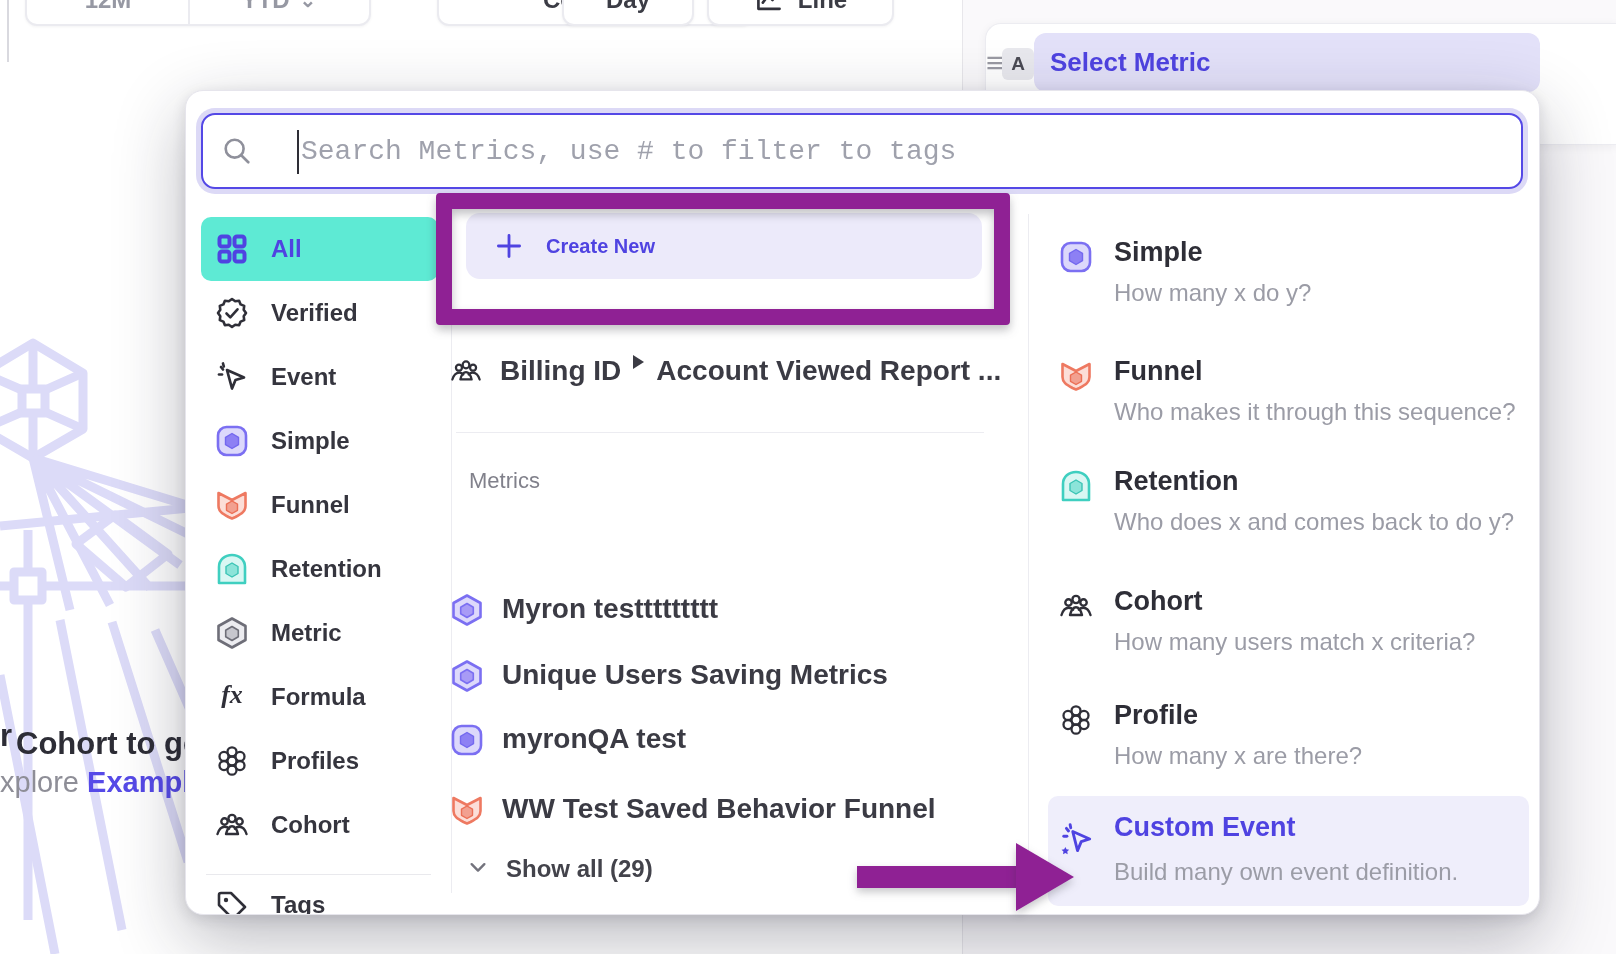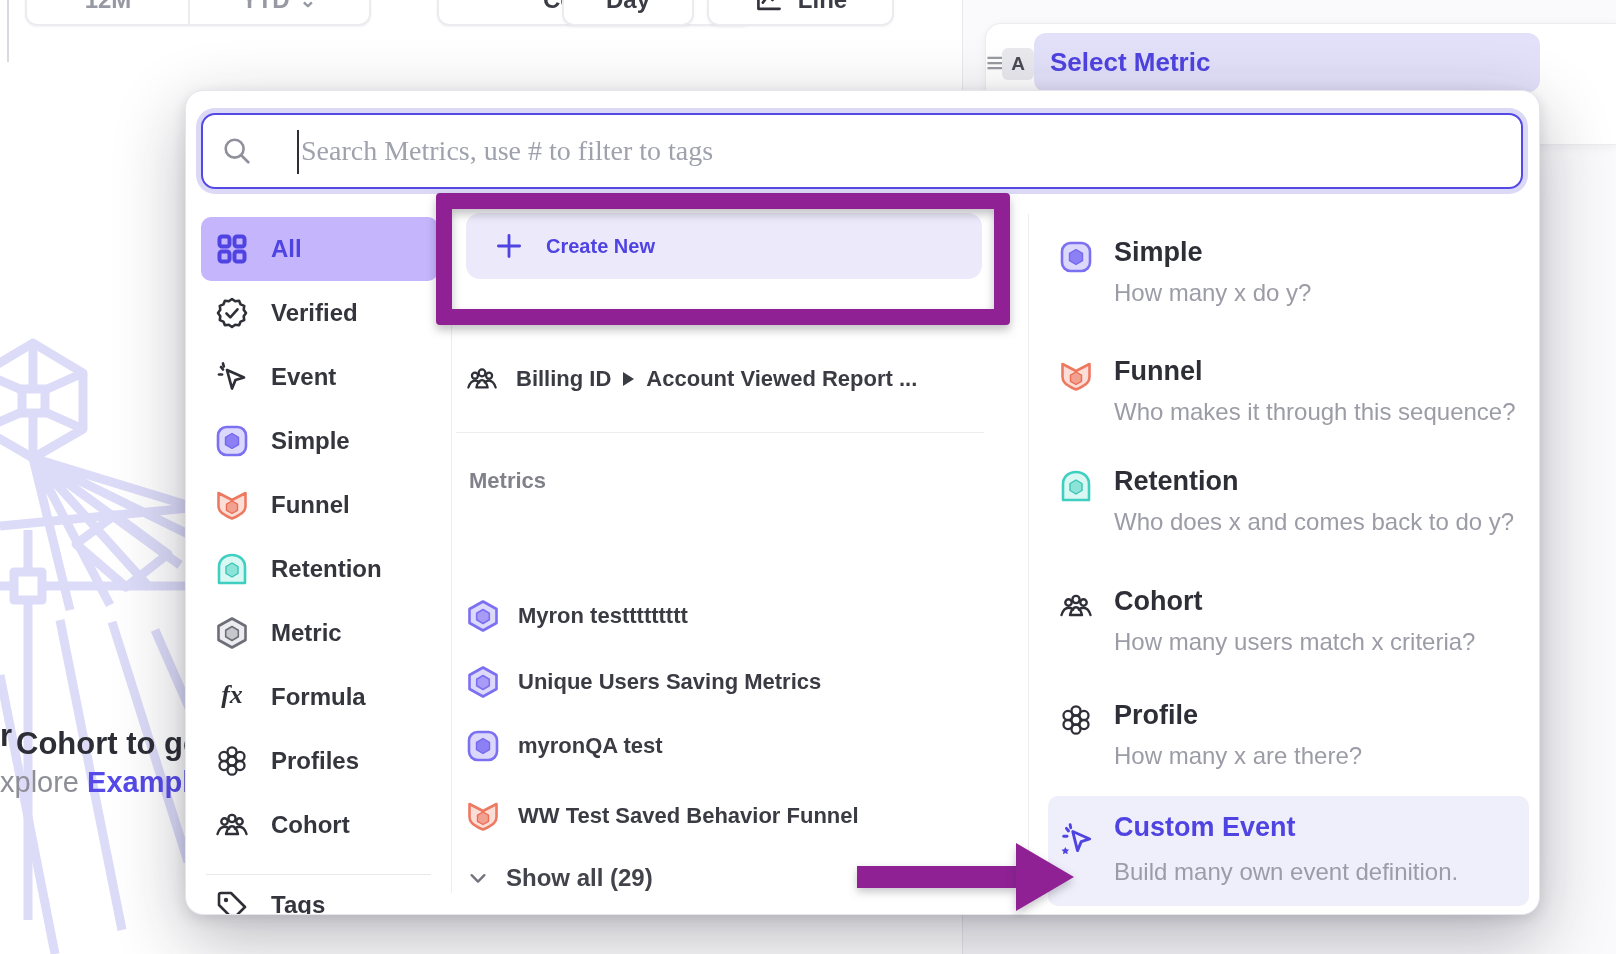--- a/index.html
+++ b/index.html
@@ -35,51 +35,51 @@
   .bg-head .frag{display:inline-block;width:16px;overflow:hidden}
   .bg-explore{left:0;top:766px;z-index:1;font-size:29px;white-space:nowrap}
   .bg-explore .gray{color:#8e8e97;font-weight:500}
   .bg-explore .link{color:#564ae8;font-weight:700;cursor:pointer}
 
   
   .panel{left:185px;top:90px;width:1355px;height:825px;background:#fff;border:1px solid #e6e5ec;border-radius:18px;
     box-shadow:0 24px 70px rgba(25,25,45,.30),0 4px 14px rgba(25,25,45,.12);z-index:10;overflow:hidden;box-sizing:border-box}
   .search{position:absolute;left:15px;top:22px;width:1322px;height:76px;border:2.5px solid #5448e6;border-radius:14px;
     box-shadow:0 0 0 5px #dcd9f6;background:#fff;display:flex;align-items:center;box-sizing:border-box}
-  .search input{flex:1;border:none;outline:none;font-family:Liberation Serif, serif;font-size:28px;color:#3a3a42;
+  .search input{flex:1;border:none;outline:none;font-family:Liberation Mono, monospace;font-size:28px;color:#3a3a42;
     padding-left:48px;background:transparent}
   .search input::placeholder{color:#9fa1ac}
   .search .mag{margin-left:18px}
   .caret-bar{position:absolute;left:94px;top:15px;width:2px;height:44px;background:#2e2e36}
 
   .snav{position:absolute;left:15px;width:237px;height:64px;display:flex;align-items:center;border-radius:10px;
     font-size:24px;font-weight:600;color:#35353e;cursor:pointer}
   .snav .ic{width:34px;height:34px;margin-left:14px;margin-right:22px}
-  .snav.sel{background:#c4b5fd;color:#4f43e1}
+  .snav.sel{background:#5eead4;color:#4f43e1}
   .snav-div{position:absolute;left:20px;top:783px;width:225px;height:1px;background:#e9e9ed}
   .snav.partial{top:798px;align-items:flex-start}
   .snav.partial .ic{margin-top:0}
   .snav.partial span{margin-top:2px}
 
   .vdiv{position:absolute;top:123px;height:679px;width:1px;background:#ececf1}
 
   .create{position:absolute;left:280px;top:122px;width:516px;height:66px;background:#eceafa;border-radius:14px;
     display:flex;align-items:center;cursor:pointer}
   .create .ic{width:30px;height:30px;margin-left:28px}
   .create span{margin-left:22px;font-size:20px;font-weight:700;color:#4f43e1}
 
-  .sect{position:absolute;left:283px;font-size:22px;font-weight:700;color:#81818b}
+  .sect{position:absolute;left:283px;font-size:22px;font-weight:400;color:#81818b}
   .hdiv{position:absolute;left:270px;width:528px;height:1px;background:#ececf1}
 
-  .mrow{position:absolute;left:280px;width:516px;height:46px;display:flex;align-items:center;
-    font-size:22px;font-weight:600;color:#3b3b44;cursor:pointer;white-space:nowrap}
+  .mrow{position:absolute;left:264px;width:516px;height:46px;display:flex;
+    font-size:28px;font-weight:600;color:#3b3b44;cursor:pointer;white-space:nowrap}
   .mrow .ic{width:34px;height:34px;margin-right:18px}
   .tri{display:inline-block;width:0;height:0;border-left:11px solid #3b3b44;border-top:7px solid transparent;
     border-bottom:7px solid transparent;margin:0 12px}
-  .showall{position:absolute;left:280px;top:764px;height:46px;display:flex;align-items:center;cursor:pointer}
+  .showall{position:absolute;left:280px;top:764px;height:46px;display:flex;align-items:flex-start;cursor:pointer}
   .showall .ic{width:24px;height:24px;margin-right:16px}
   .showall span{font-size:24px;font-weight:600;color:#43434b}
 
   .type{position:absolute;left:873px;width:460px;cursor:pointer}
   .type .ic{position:absolute;left:0;top:3px;width:34px;height:34px}
   .type .t{position:absolute;left:55px;top:0;font-size:27px;font-weight:700;color:#2e2e37;white-space:nowrap}
   .type .d{position:absolute;left:55px;top:42px;font-size:24px;font-weight:400;color:#9b9ca6;white-space:nowrap}
   .type-hl{position:absolute;left:862px;top:705px;width:481px;height:110px;background:#efeefb;border-radius:10px;cursor:pointer}
   .type-hl .ic{position:absolute;left:11px;top:26px;width:36px;height:36px}
   .type-hl .t{position:absolute;left:66px;top:16px;font-size:27px;font-weight:700;color:#4f43e1;white-space:nowrap}

